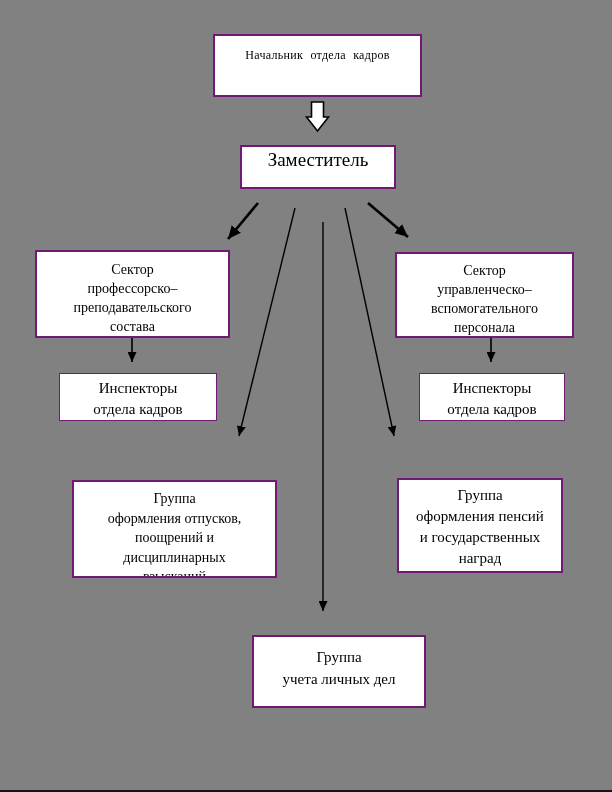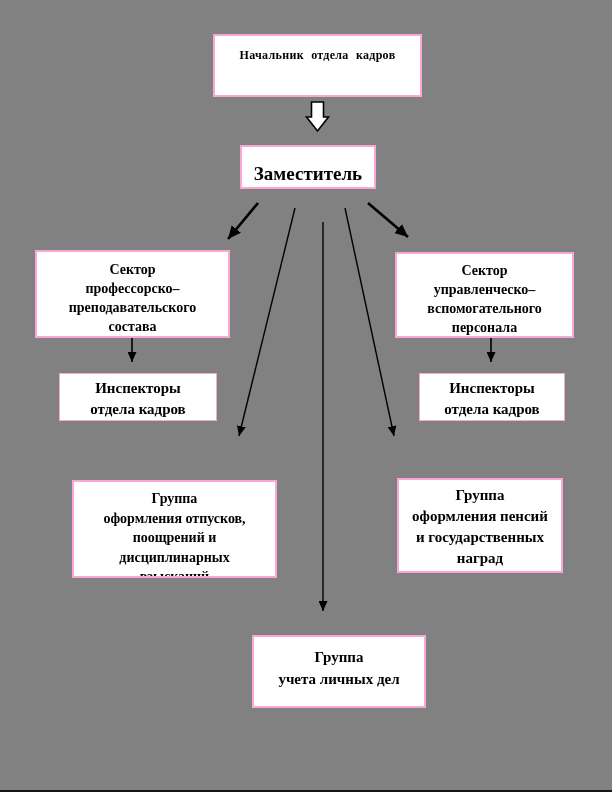--- a/index.html
+++ b/index.html
@@ -20,38 +20,38 @@
     left: 0;
     top: 0;
     width: 612px;
     height: 792px;
     pointer-events: none;
   }
   .box {
     position: absolute;
     box-sizing: border-box;
     background: #ffffff;
-    border: 2px solid #f9a8d4;
+    border: 2px solid #701a75;
     color: #000000;
-    font-weight: bold;
+    font-weight: normal;
     text-align: center;
     white-space: pre-line;
     overflow: hidden;
   }
   .box-head {
     left: 213px; top: 34px; width: 209px; height: 63px;
     font-size: 12px; line-height: 14px;
     padding-top: 12px;
     word-spacing: 4px;
     letter-spacing: 0.3px;
   }
   .box-deputy {
-    left: 240px; top: 145px; width: 136px; height: 44px;
+    left: 240px; top: 145px; width: 156px; height: 44px;
     font-size: 19px; line-height: 22px;
-    padding-top: 16px;
+    padding-top: 2px;
   }
   .box-sector-left {
     left: 35px; top: 250px; width: 195px; height: 88px;
     font-size: 14px; line-height: 19px;
     padding-top: 8px;
   }
   .box-sector-right {
     left: 395px; top: 252px; width: 179px; height: 86px;
     font-size: 14px; line-height: 19px;
     padding-top: 7px;

